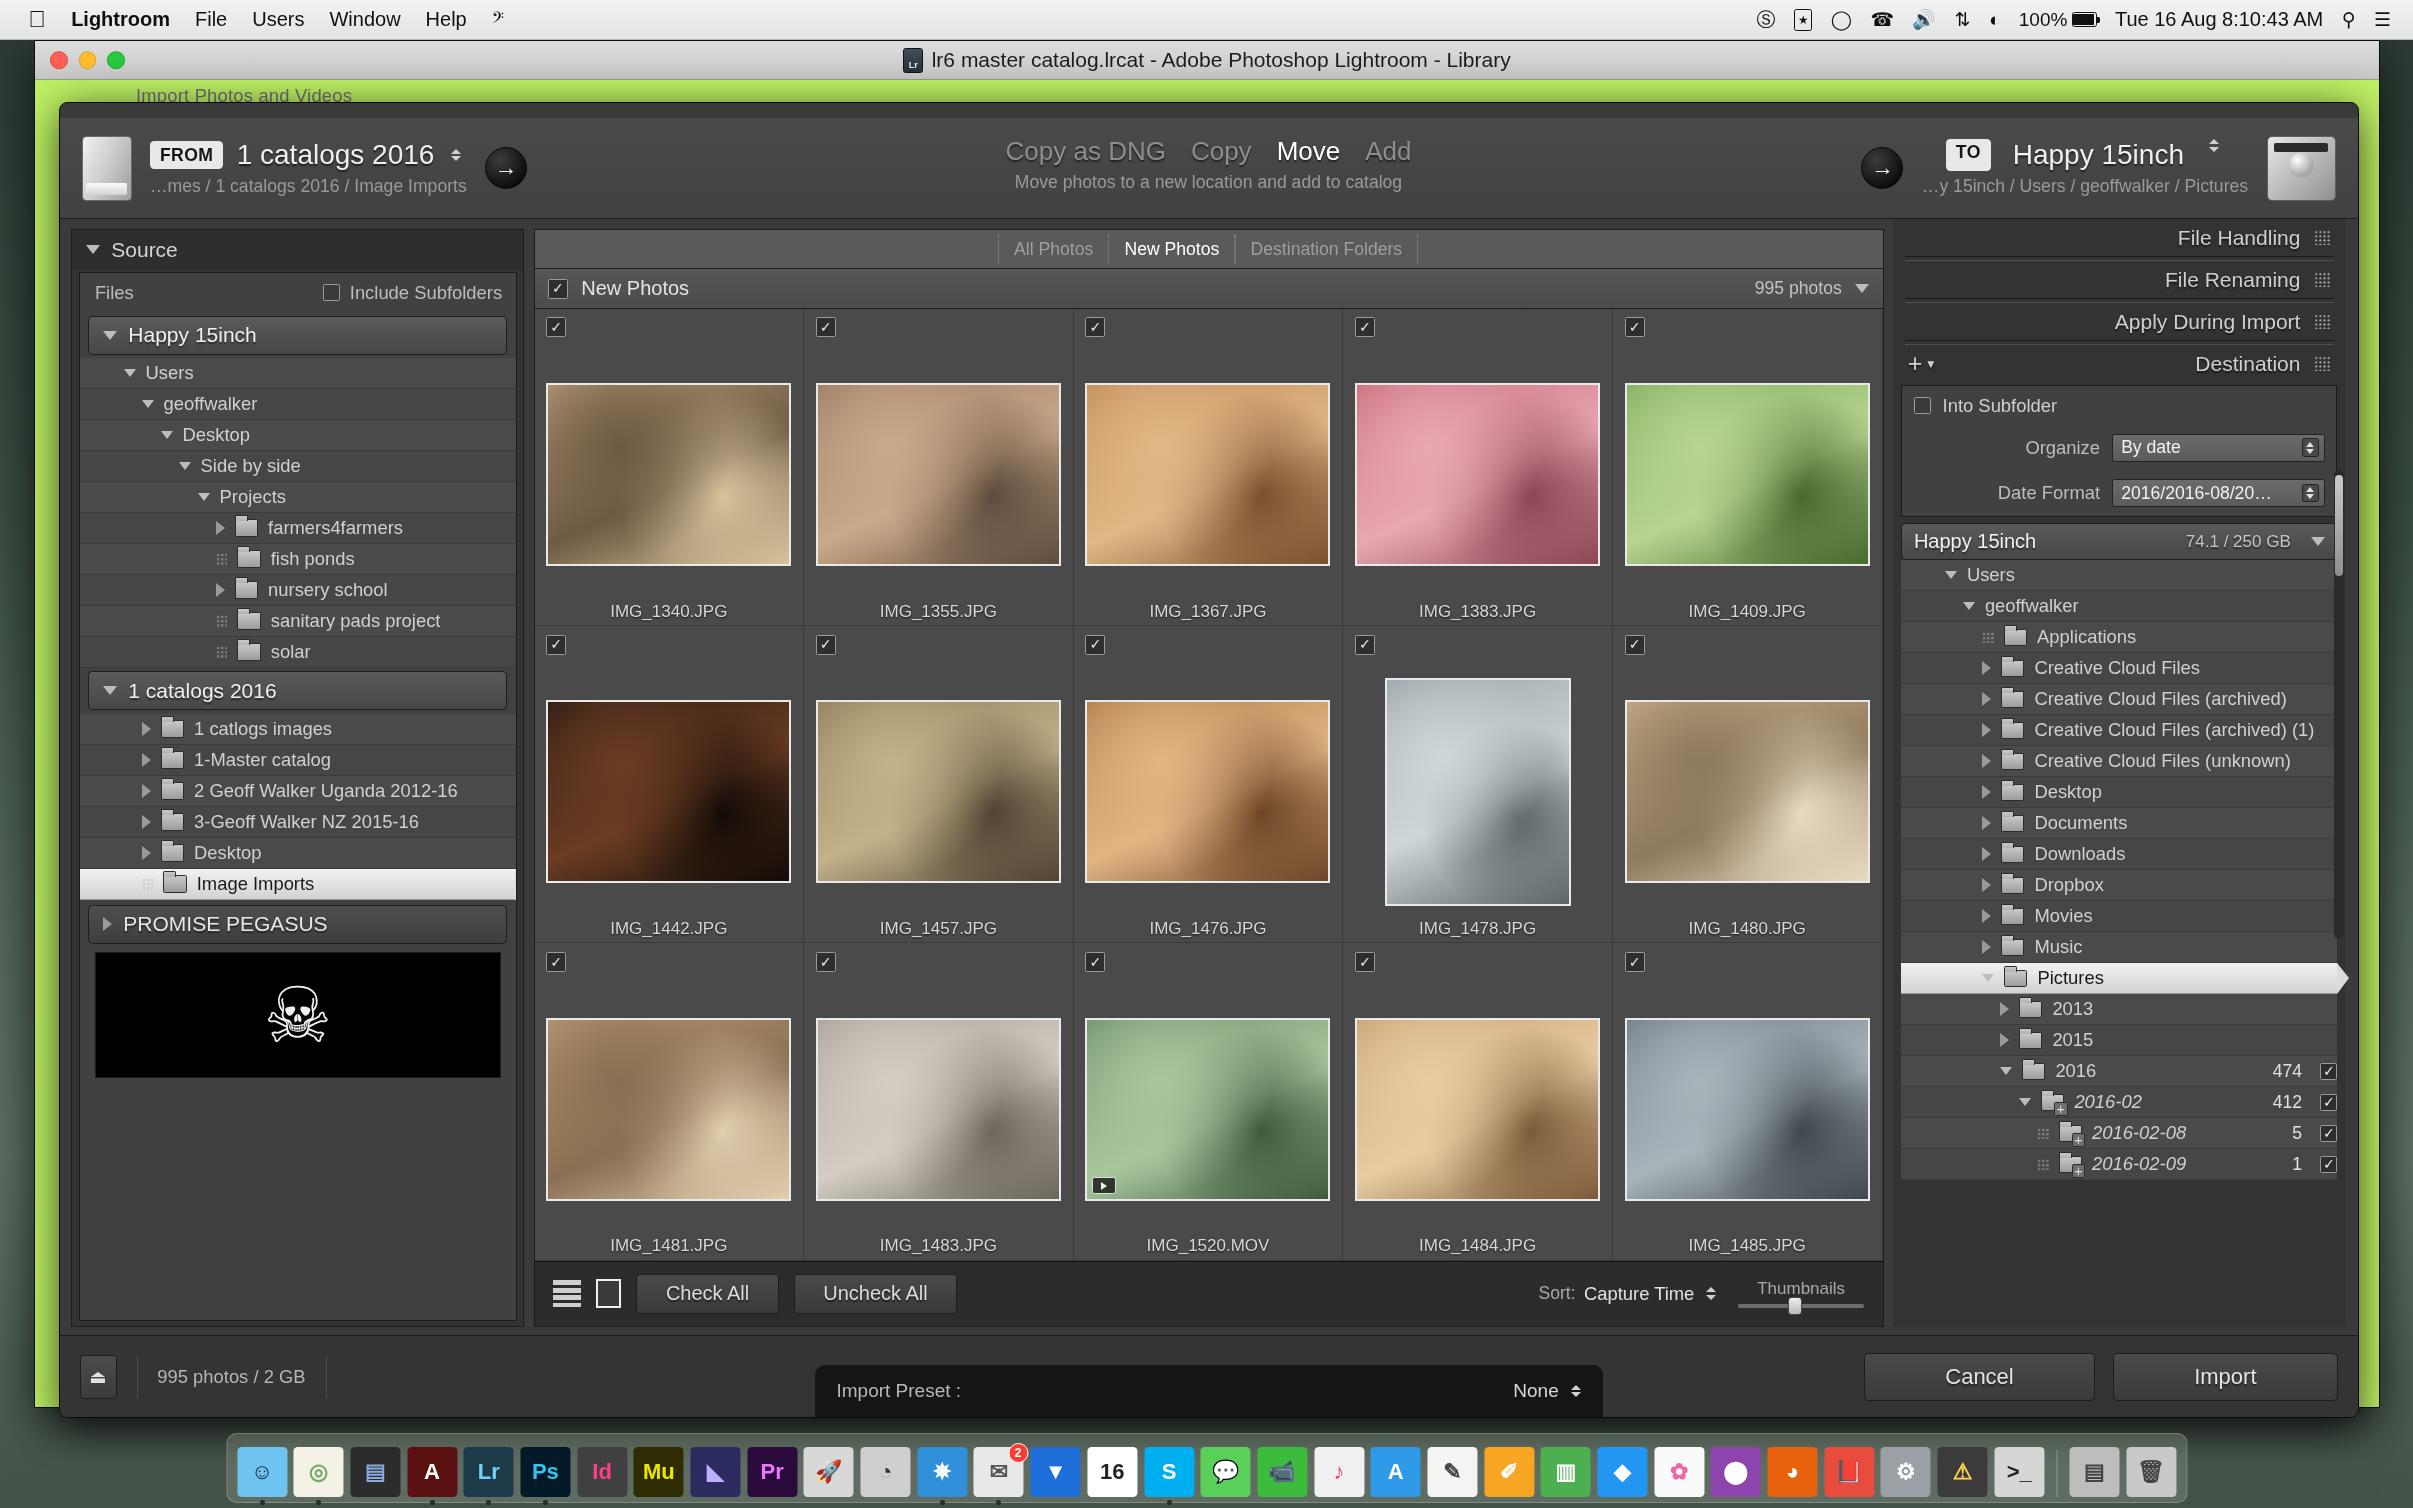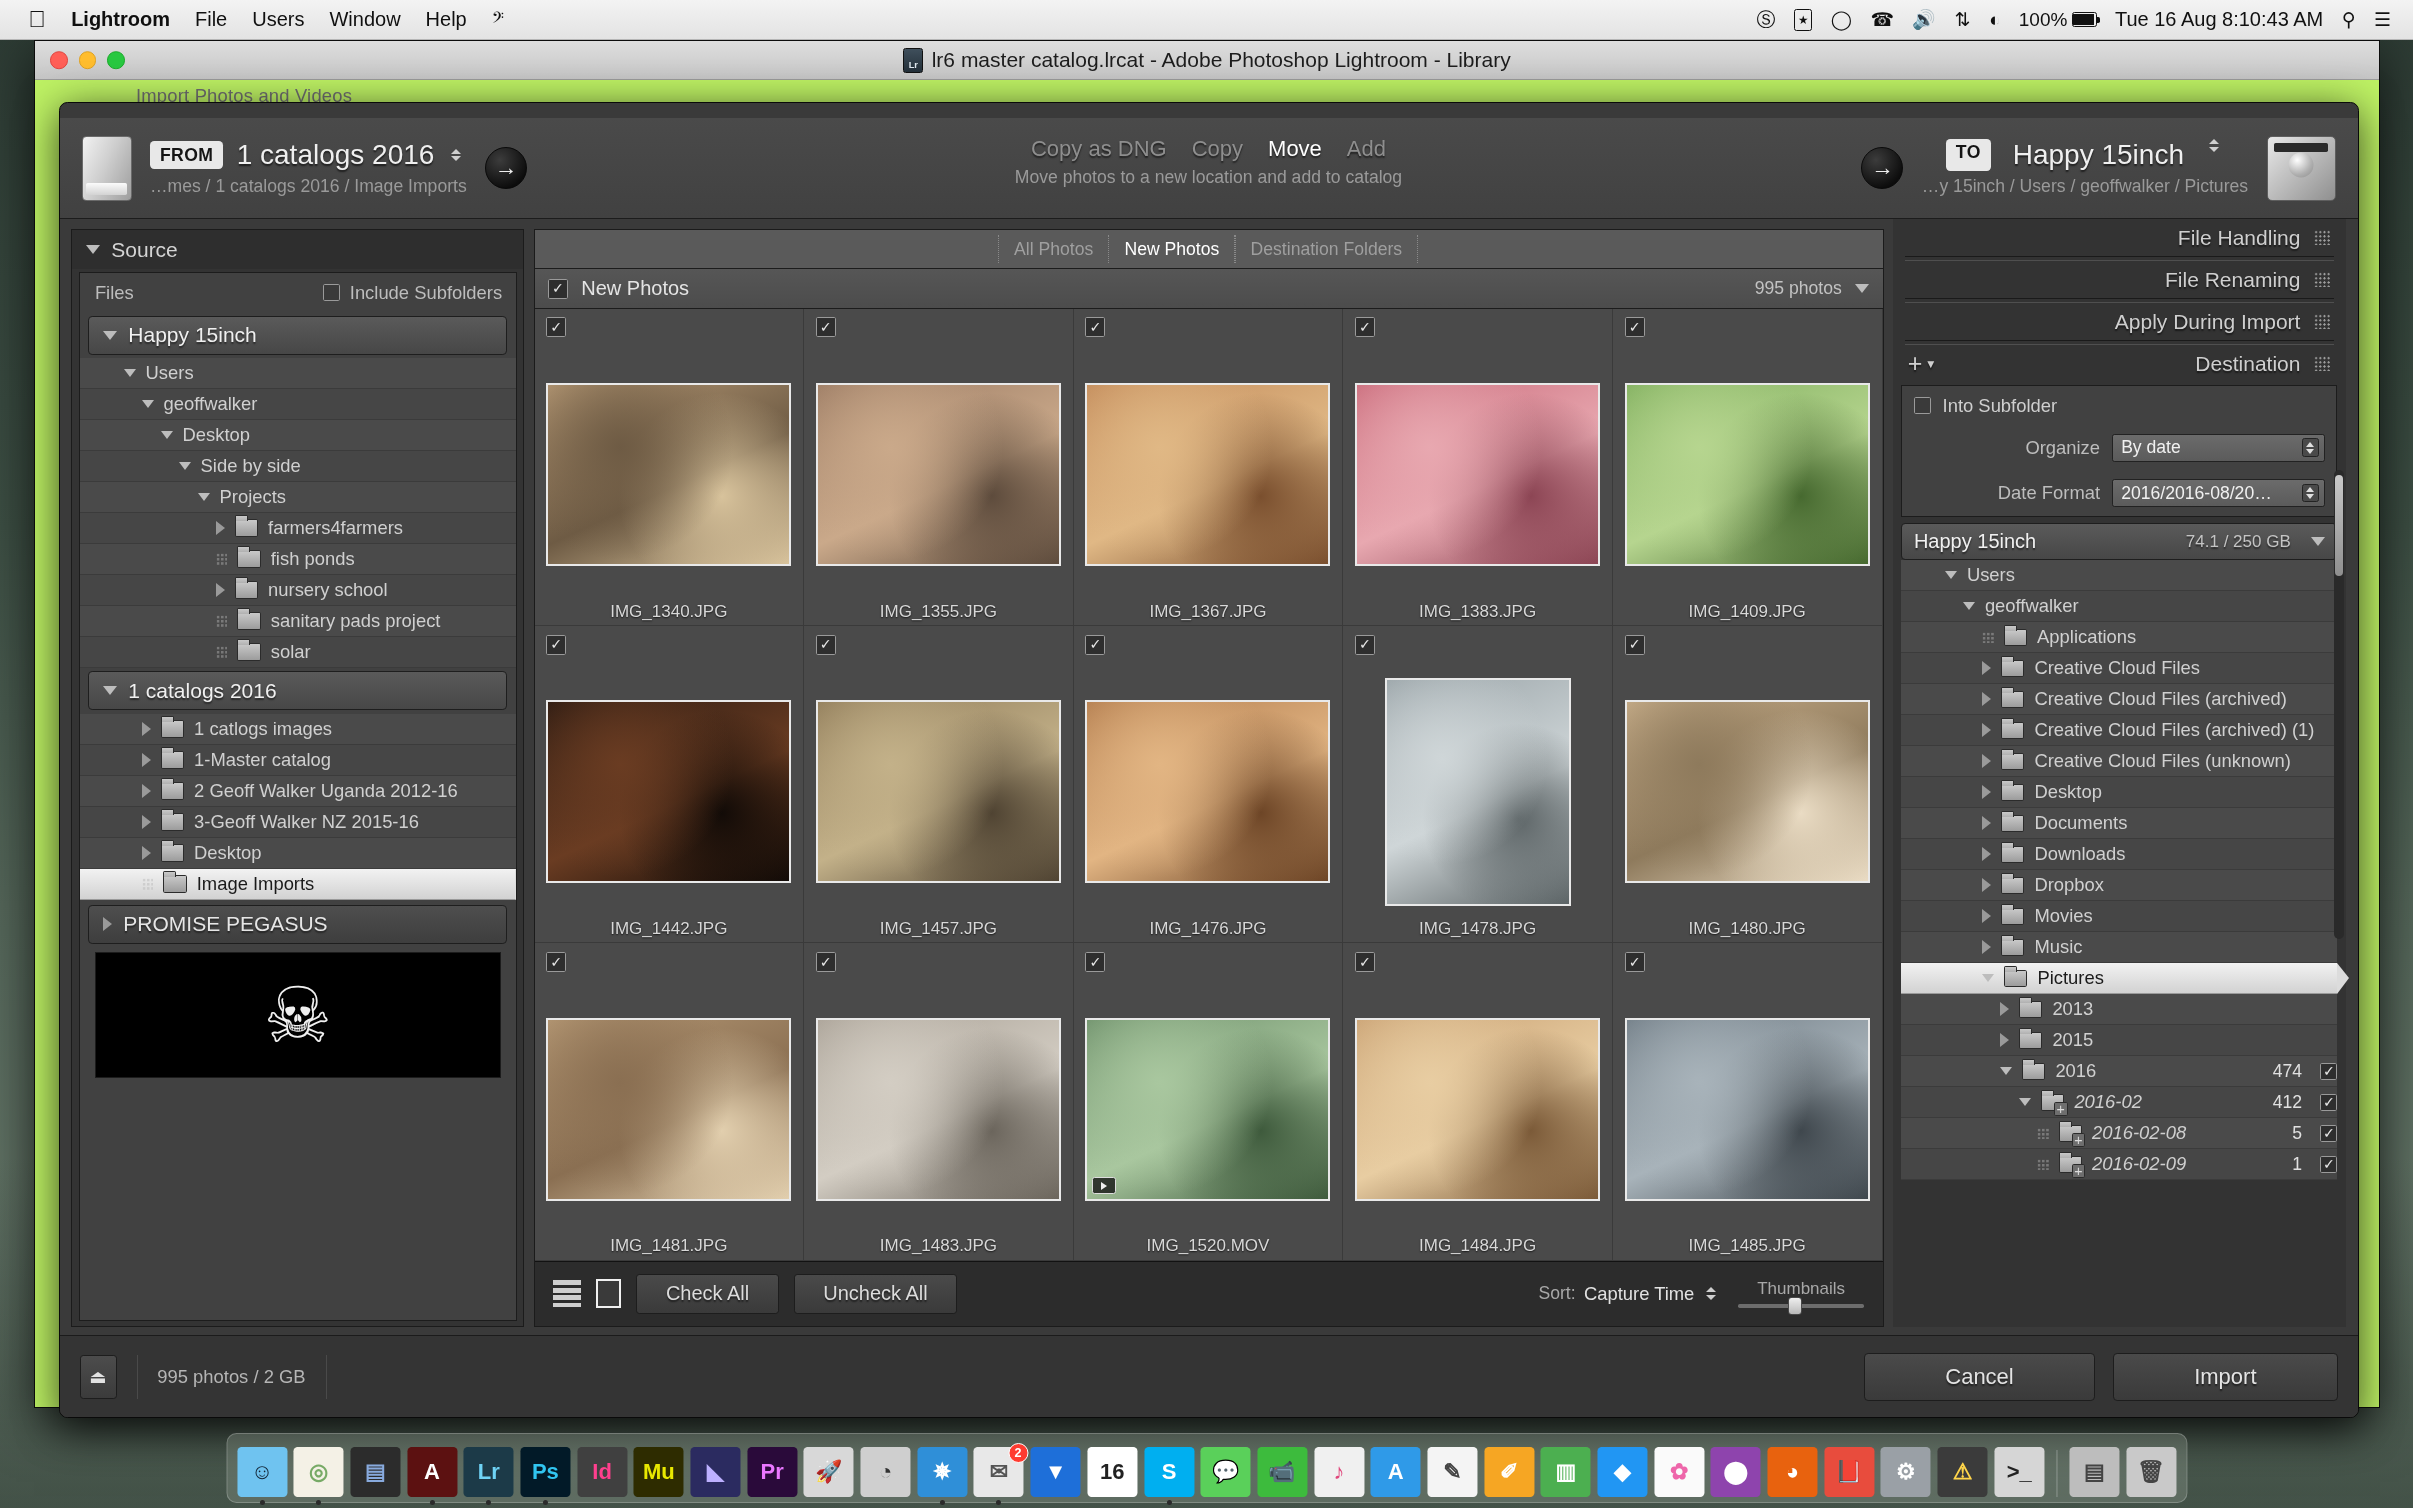--- a/index.html
+++ b/index.html
@@ -134,21 +134,21 @@
     width:42px;height:42px;border-radius:50%;
     background:radial-gradient(circle at 35% 30%,#3c3c3c,#0c0c0c 75%);
     border:0.8px solid #0a0a0a;color:#f0f0f0;font-size:22.6px;
     display:flex;align-items:center;justify-content:center;
   }
   .mode-block{
     position:absolute;left:50%;transform:translateX(-50%);
     display:flex;flex-direction:column;align-items:center;gap:5px;top:18.4px;
   }
   .mode-row{display:flex;gap:25px;align-items:baseline;}
-  .mode{font-size:22px;color:#8e8e8e;text-shadow:0 1.7px 1.7px rgba(0,0,0,.55);}
+  .mode{font-size:26px;color:#8e8e8e;text-shadow:0 1.7px 1.7px rgba(0,0,0,.55);}
   .mode.active{color:#ffffff;}
   .mode-desc{font-size:17.6px;color:#9a9a9a;}
   .to-block{display:flex;flex-direction:column;gap:5px;align-items:flex-start;}
   .to-row{display:flex;gap:22px;padding-left:24px;}
 
   
   #cols{position:absolute;left:0;right:0;top:116px;bottom:82px;}
   .panel-left{
     position:absolute;left:11.7px;top:10px;width:453px;bottom:8.4px;
     background:#333333;border:0.8px solid #1b1b1b;
@@ -916,20 +916,30 @@
               <span class="thumbbar"></span>
             </div>
         </div>
       </div>
 
       <div id="imp-bottom">
         <span class="eject">⏏</span>
         <span class="divider"></span>
         <span class="stat">995 photos / 2 GB</span>
         <span class="divider"></span>
+        <div class="preset-tab">
+          <span>Import Preset :</span>
+          <span class="val">
+            <span>None</span>
+            <span class="updown">
+                <i class="u"></i>
+                <i class="d"></i>
+              </span>
+          </span>
+        </div>
         <div class="btns">
           <button class="btn-big">Cancel</button>
           <button class="btn-big">Import</button>
         </div>
       </div>
 
     </div>
   </div>
 </div>
 

